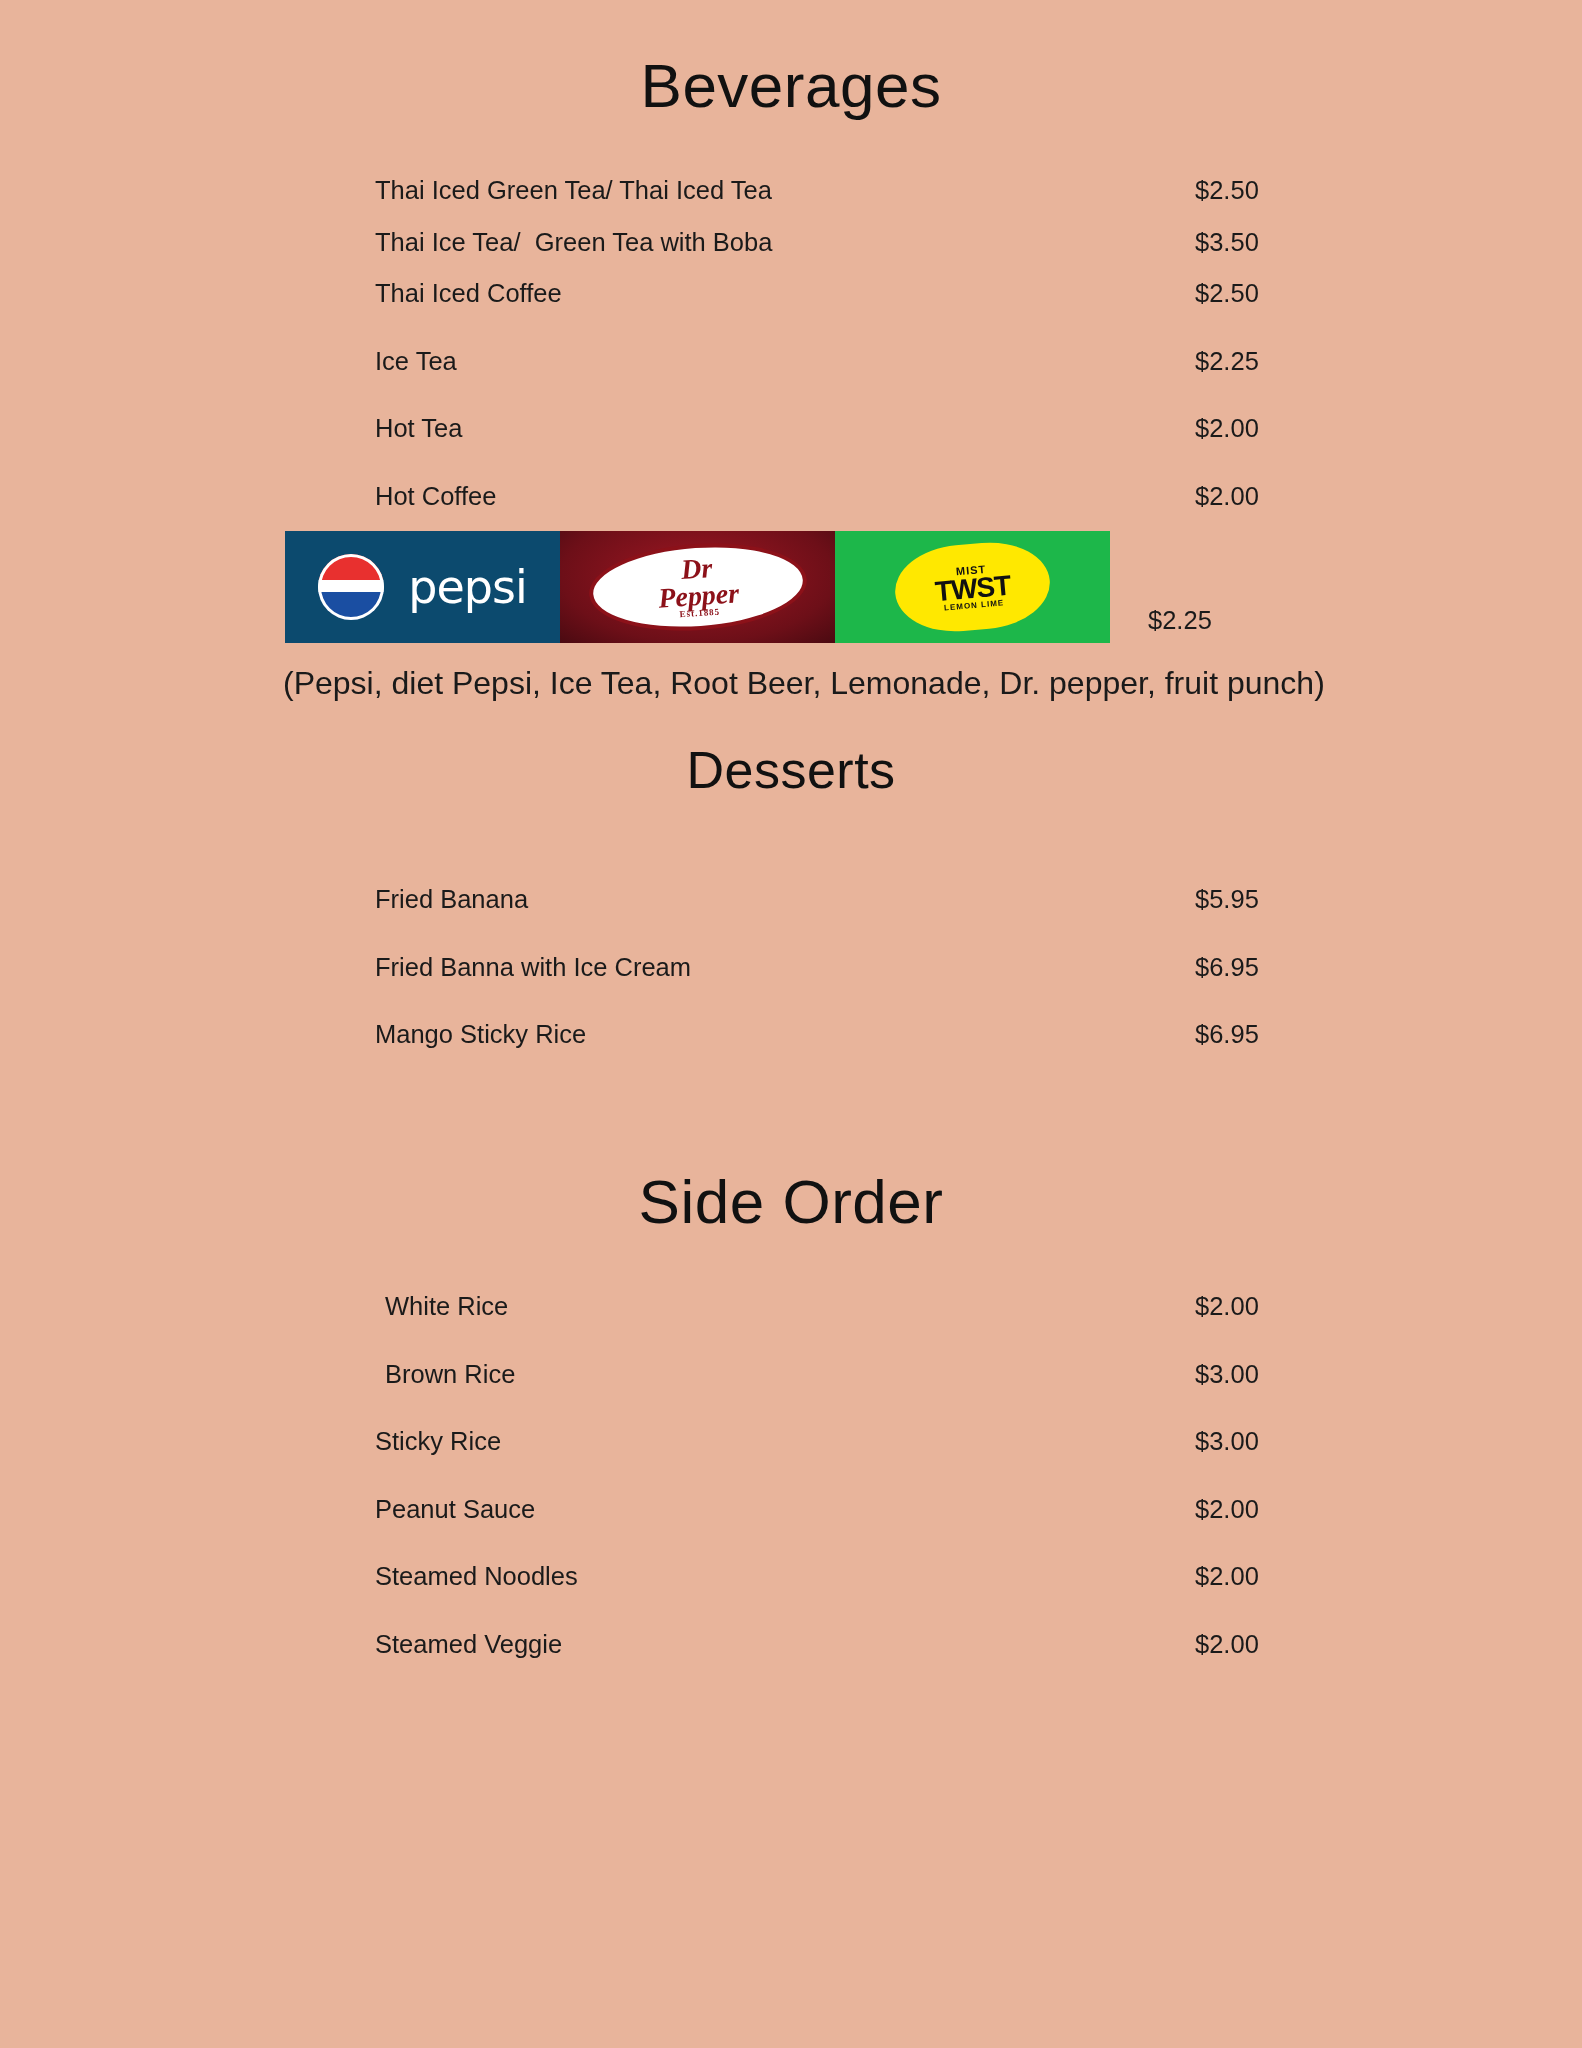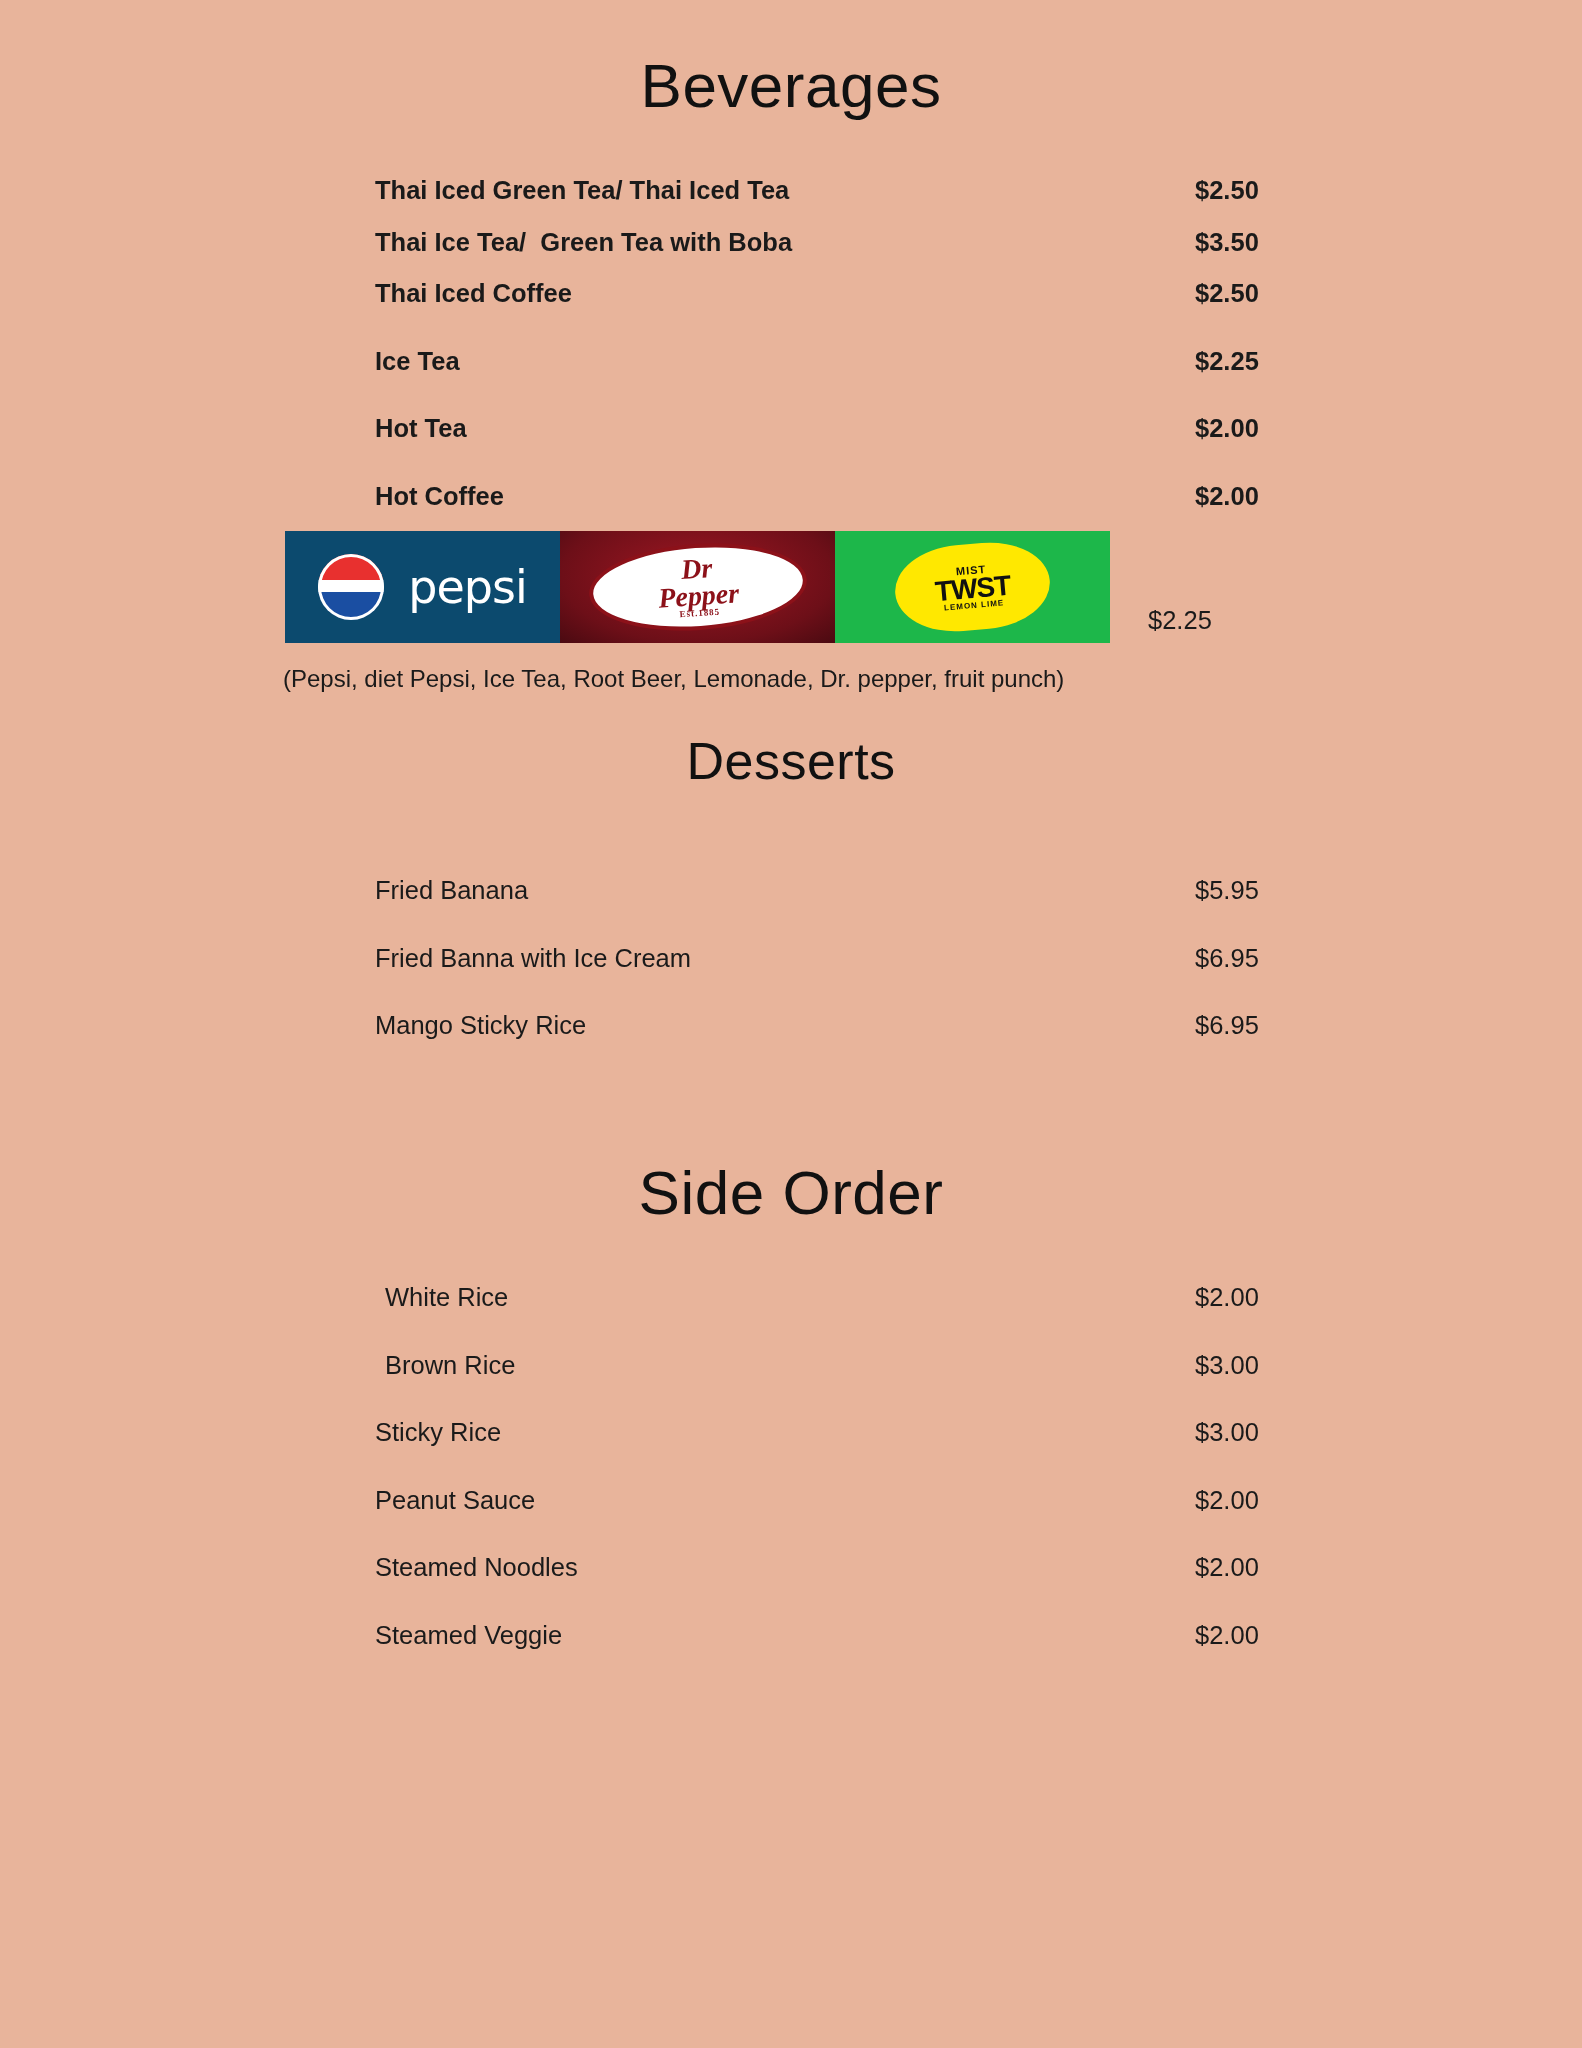--- a/index.html
+++ b/index.html
@@ -67,21 +67,20 @@
     flex: 0 0 auto;
     text-align: left;
     width: 110px;
   }
 
   
   #beverages-list {
     width: 930px;
     margin-left: 375px;
     margin-top: 58px;
-    font-weight: bold;
   }
   #beverages-list .menu-row {
     margin-bottom: 0;
   }
   #beverages-list .menu-row.tight { padding-bottom: 26px; }
   #beverages-list .menu-row.loose { padding-bottom: 42px; }
 
   
   .soda-block {
     position: relative;
@@ -179,21 +178,21 @@
     letter-spacing: 1px;
   }
   .soda-price {
     font-size: 25.5px;
     margin-left: 38px;
     padding-bottom: 8px;
   }
   .soda-note {
     margin-left: 283px;
     margin-top: 22px;
-    font-size: 24px;
+    font-size: 32px;
   }
 
   
   #desserts-list {
     width: 930px;
     margin-left: 375px;
     margin-top: 88px;
   }
   #desserts-list .menu-row { padding-bottom: 42px; }
 

